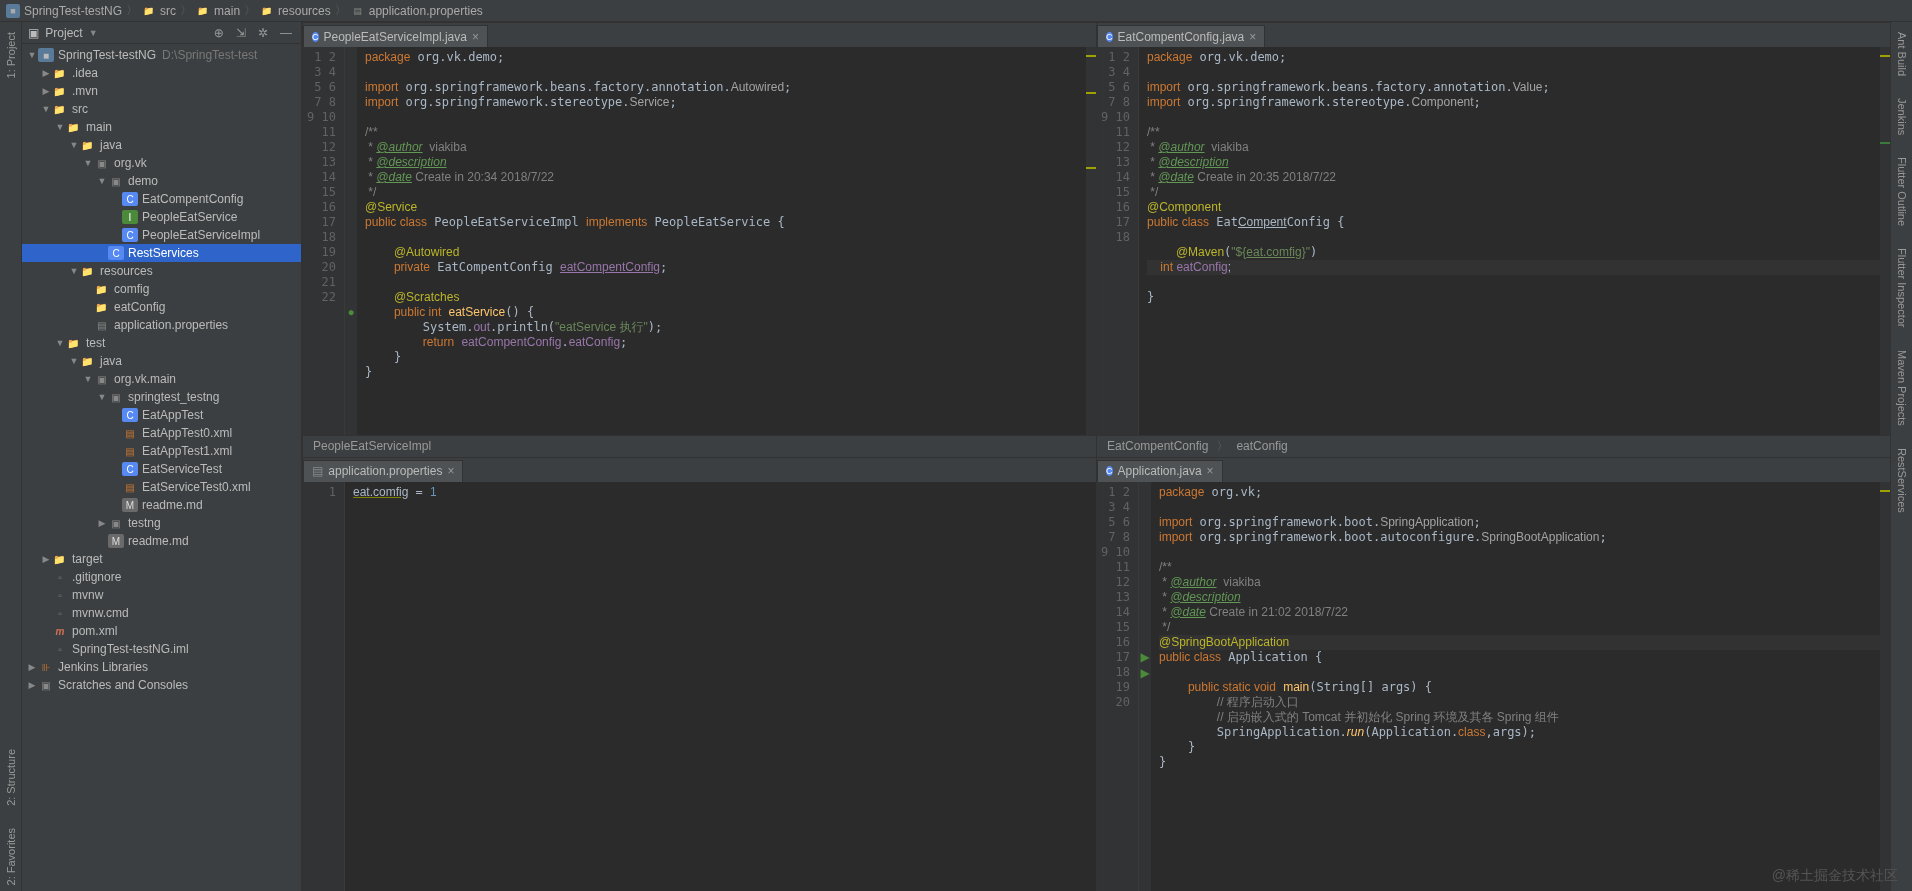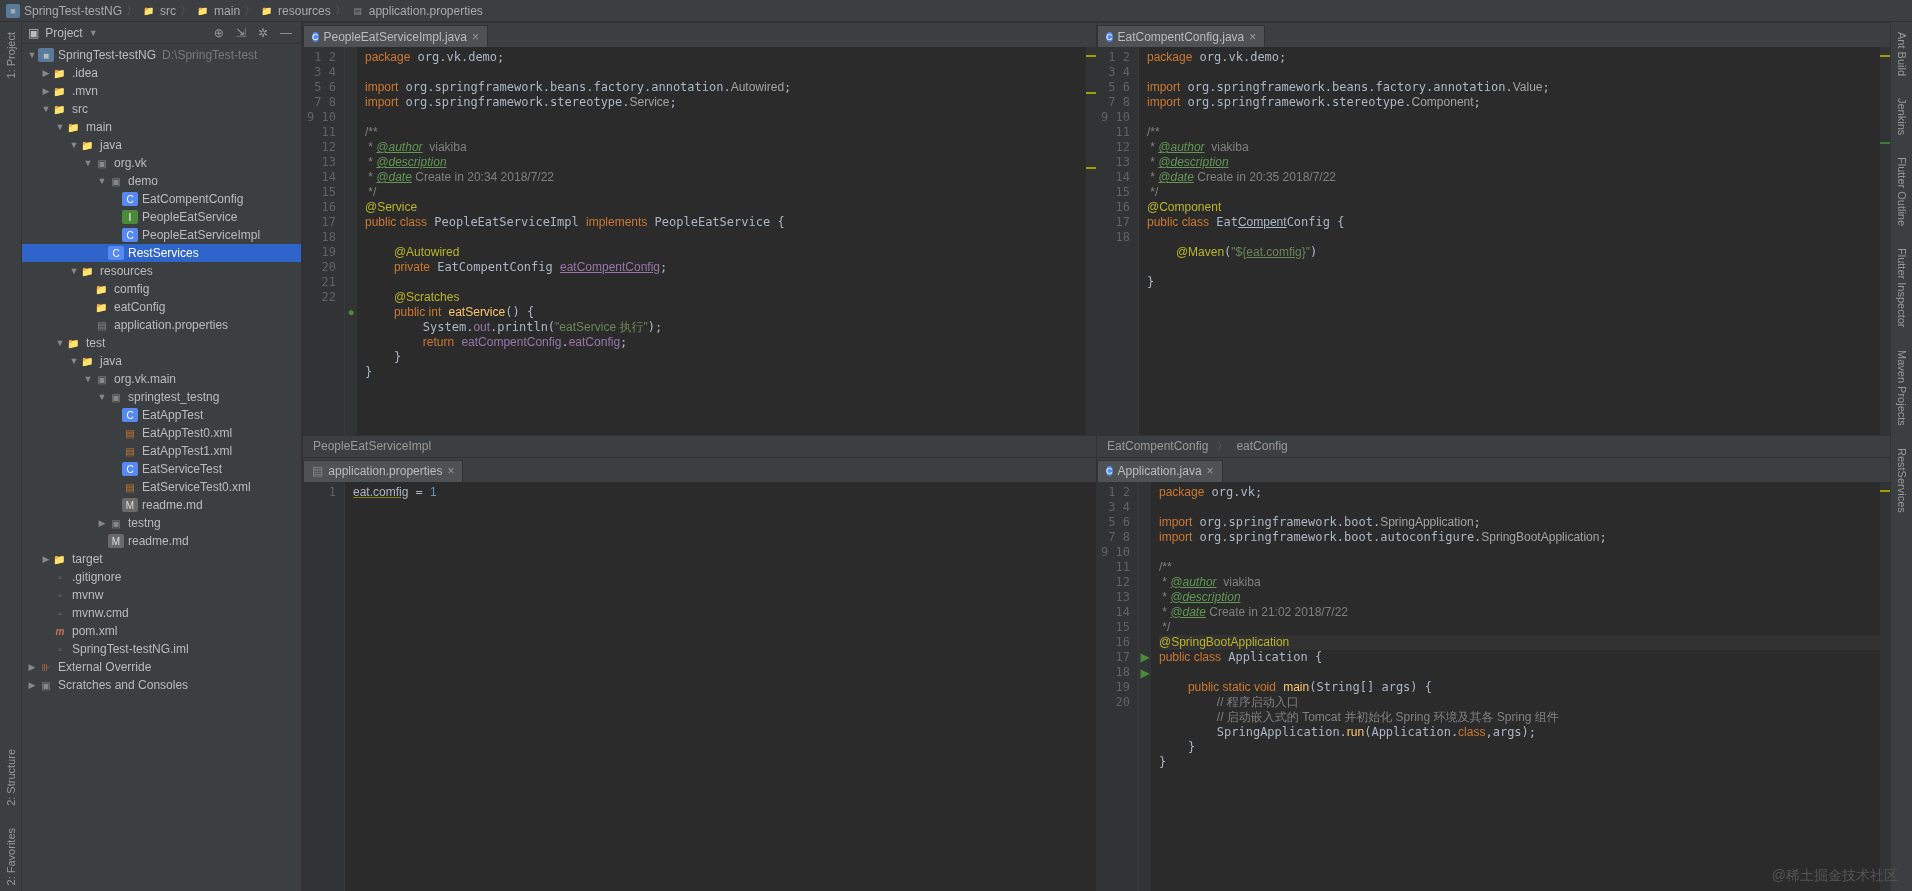--- a/index.html
+++ b/index.html
@@ -262,21 +262,21 @@
           <span>pom.xml</span>
         </div>
         <div class="tree-row" style="padding-left: 18px;">
           <span class="arrow"></span>
           <span class="icon" style="color:#888">▫</span>
           <span>SpringTest-testNG.iml</span>
         </div>
         <div class="tree-row" style="padding-left: 4px;">
           <span class="arrow">▶</span>
           <span class="icon" style="color:#c57633">⊪</span>
-          <span>External Override</span>
+          <span>Jenkins Libraries</span>
         </div>
         <div class="tree-row" style="padding-left: 4px;">
           <span class="arrow">▶</span>
           <span class="icon" style="color:#888">▣</span>
           <span>Scratches and Consoles</span>
         </div>
       </div>
   </div>
 
   <div class="editors">
@@ -382,20 +382,21 @@
 
 <span class="cm">/**
  * <span class="tag">@author</span>  viakiba
  * <span class="tag">@description</span>
  * <span class="tag">@date</span> Create in 20:35 2018/7/22
  */</span>
 <span class="an">@Component</span>
 <span class="kw">public class</span> Eat<span class="und">Compent</span>Config {
 
     <span class="an">@Maven</span>(<span class="str">"${<span class="und">eat.comfig</span>}"</span>)
+<span class="hl-line">    <span class="kw">int</span> <span class="fld">eatConfig</span>;</span>
 
 }
 </div>
         <div class="scroll-ind">
           <div class="mark" style="top:8px;background:#a0a000"></div>
           <div class="mark" style="top:95px;background:#3a7a3a"></div>
         </div>
       </div>
       <div class="crumb">
         <span>EatCompentConfig</span>
@@ -459,21 +460,21 @@
  * <span class="tag">@author</span>  viakiba
  * <span class="tag">@description</span>
  * <span class="tag">@date</span> Create in 21:02 2018/7/22
  */</span>
 <span class="hl-line"><span class="an">@SpringBootApplication</span></span>
 <span class="kw">public class</span> Application {
 
     <span class="kw">public static void</span> <span class="fn">main</span>(String[] args) {
         <span class="cm">// 程序启动入口</span>
         <span class="cm">// 启动嵌入式的 Tomcat 并初始化 Spring 环境及其各 Spring 组件</span>
-        SpringApplication.<span class="fn" style="">run</span>(Application.<span class="kw">class</span>,args);
+        SpringApplication.<span class="fn" style="font-style:italic">run</span>(Application.<span class="kw">class</span>,args);
     }
 }
 </div>
         <div class="scroll-ind">
           <div class="mark" style="top:8px;background:#a0a000"></div>
         </div>
       </div>
     </div>
 
   </div>

